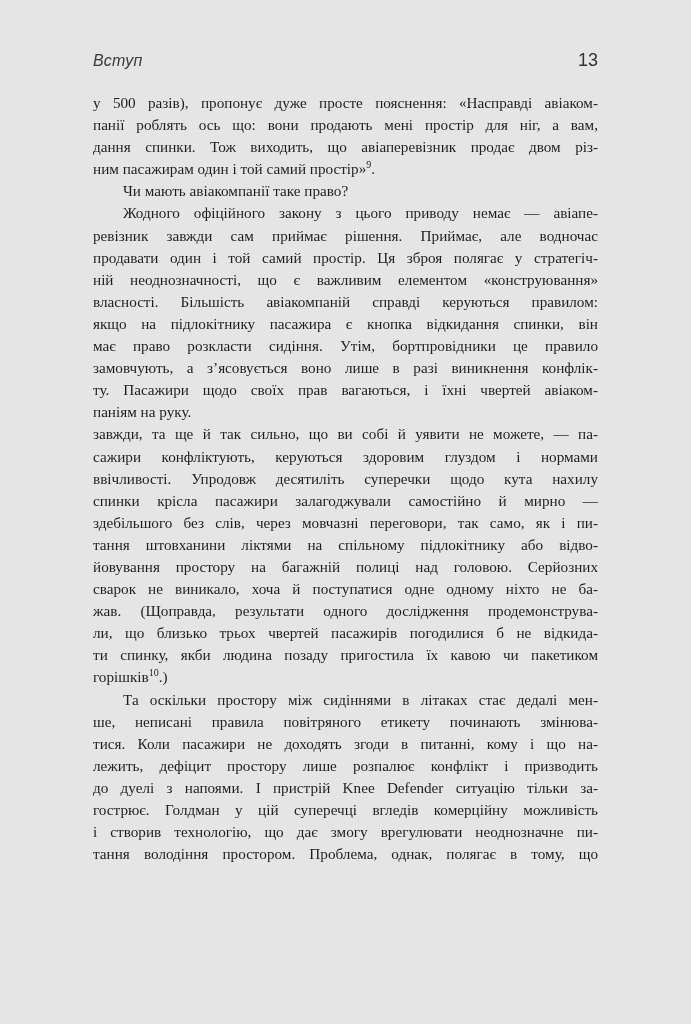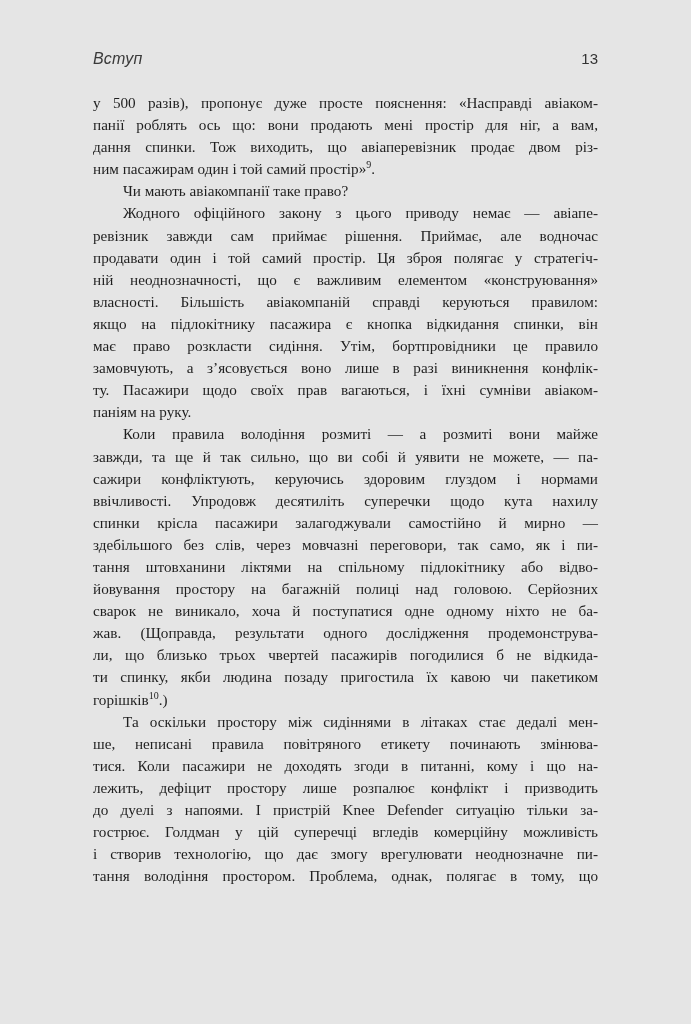--- a/index.html
+++ b/index.html
@@ -27,21 +27,21 @@
     color: #3a3a3a;
     height: 20px;
     margin-bottom: 22px;
   }
   .running-header .section {
     font-style: italic;
     font-size: 16px;
     letter-spacing: 0.2px;
   }
   .running-header .pagenum {
-    font-size: 15px;
+    font-size: 18px;
     color: #333333;
   }
   .text-block {
     font-family: "Liberation Serif", "DejaVu Serif", serif;
     font-size: 15.2px;
     line-height: 22.1px;
     color: #1f1f1f;
   }
   .paragraph {
     margin: 0;
@@ -82,27 +82,26 @@
       </div>
       <div class="paragraph">
         <div class="line indent">Жодного офіційного закону з цього приводу немає — авіапе-</div>
         <div class="line">ревізник завжди сам приймає рішення. Приймає, але водночас</div>
         <div class="line">продавати один і той самий простір. Ця зброя полягає у стратегіч-</div>
         <div class="line">ній неоднозначності, що є важливим елементом «конструювання»</div>
         <div class="line">власності. Більшість авіакомпаній справді керуються правилом:</div>
         <div class="line">якщо на підлокітнику пасажира є кнопка відкидання спинки, він</div>
         <div class="line">має право розкласти сидіння. Утім, бортпровідники це правило</div>
         <div class="line">замовчують, а з’ясовується воно лише в разі виникнення конфлік-</div>
-        <div class="line">ту. Пасажири щодо своїх прав вагаються, і їхні сумніви авіаком-</div>
+        <div class="line">ту. Пасажири щодо своїх прав вагаються, і їхні чвертей авіаком-</div>
         <div class="line endline">паніям на руку.</div>
       </div>
       <div class="paragraph">
-        <div class="line indent">Коли правила володіння розмиті — а розмиті вони майже</div>
         <div class="line">завжди, та ще й так сильно, що ви собі й уявити не можете, — па-</div>
-        <div class="line">сажири конфліктують, керуючись здоровим глуздом і нормами</div>
+        <div class="line">сажири конфліктують, керуються здоровим глуздом і нормами</div>
         <div class="line">ввічливості. Упродовж десятиліть суперечки щодо кута нахилу</div>
         <div class="line">спинки крісла пасажири залагоджували самостійно й мирно —</div>
         <div class="line">здебільшого без слів, через мовчазні переговори, так само, як і пи-</div>
         <div class="line">тання штовханини ліктями на спільному підлокітнику або відво-</div>
         <div class="line">йовування простору на багажній полиці над головою. Серйозних</div>
         <div class="line">сварок не виникало, хоча й поступатися одне одному ніхто не ба-</div>
         <div class="line">жав. (Щоправда, результати одного дослідження продемонструва-</div>
         <div class="line">ли, що близько трьох чвертей пасажирів погодилися б не відкида-</div>
         <div class="line">ти спинку, якби людина позаду пригостила їх кавою чи пакетиком</div>
         <div class="line endline">горішків<sup>10</sup>.)</div>

